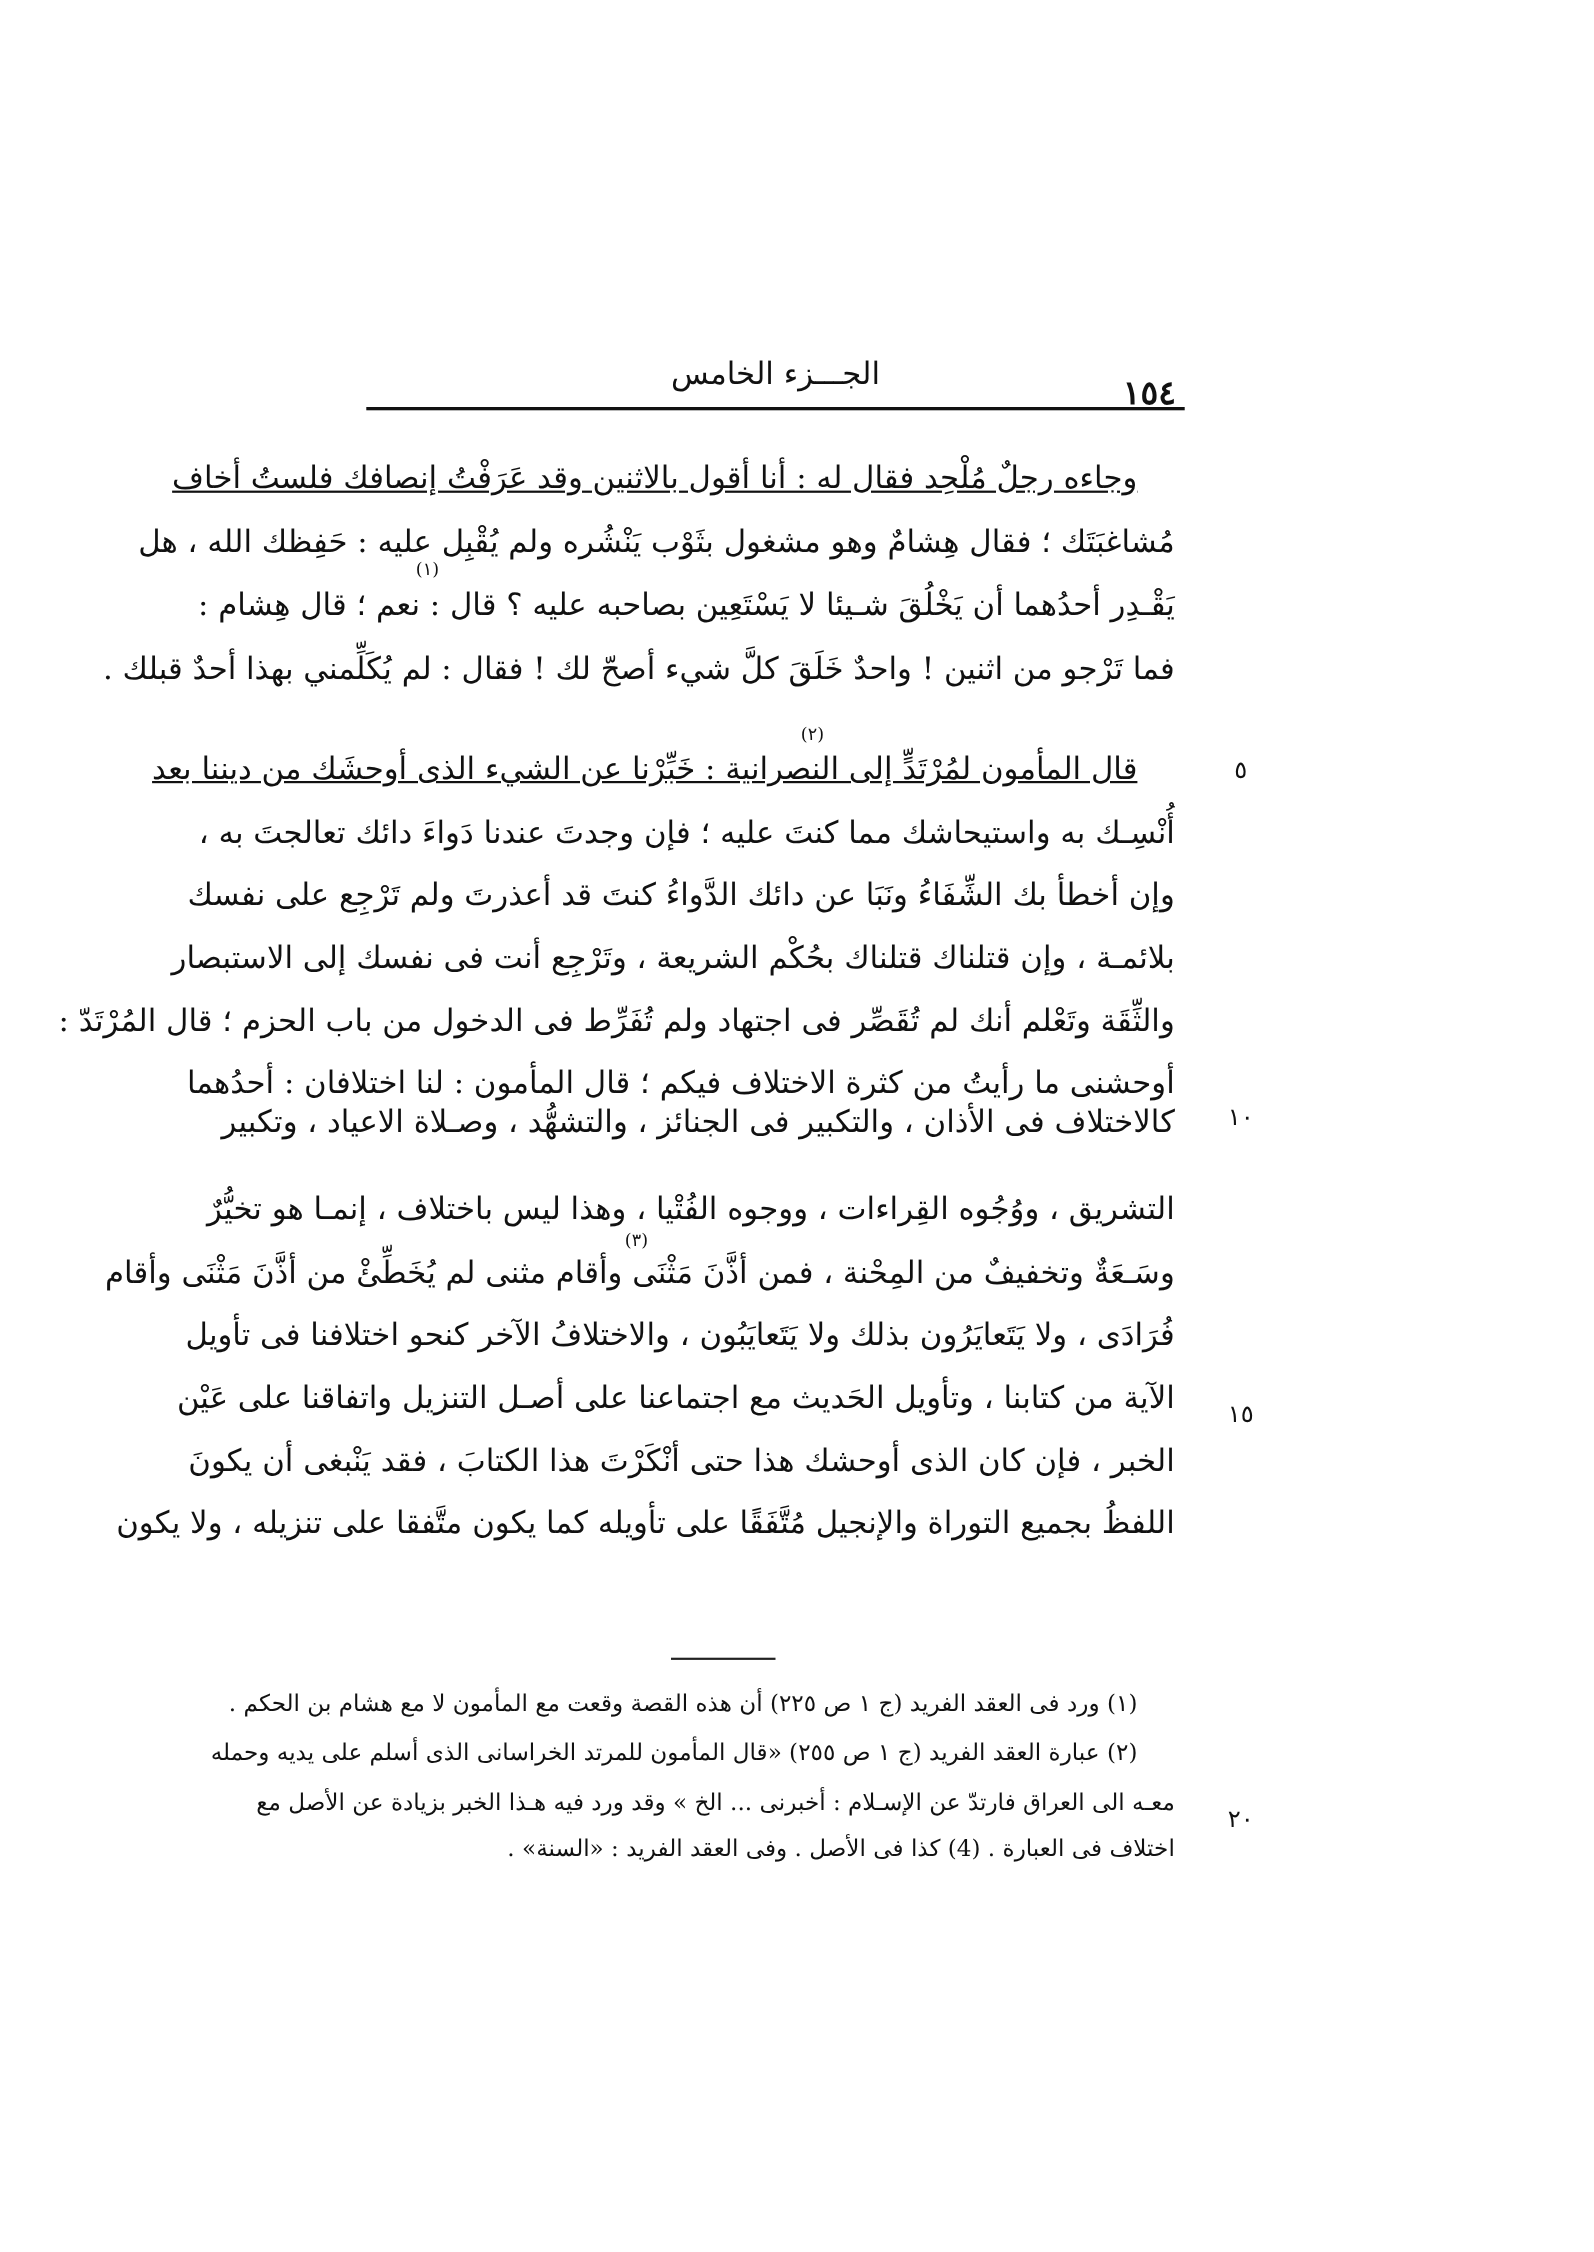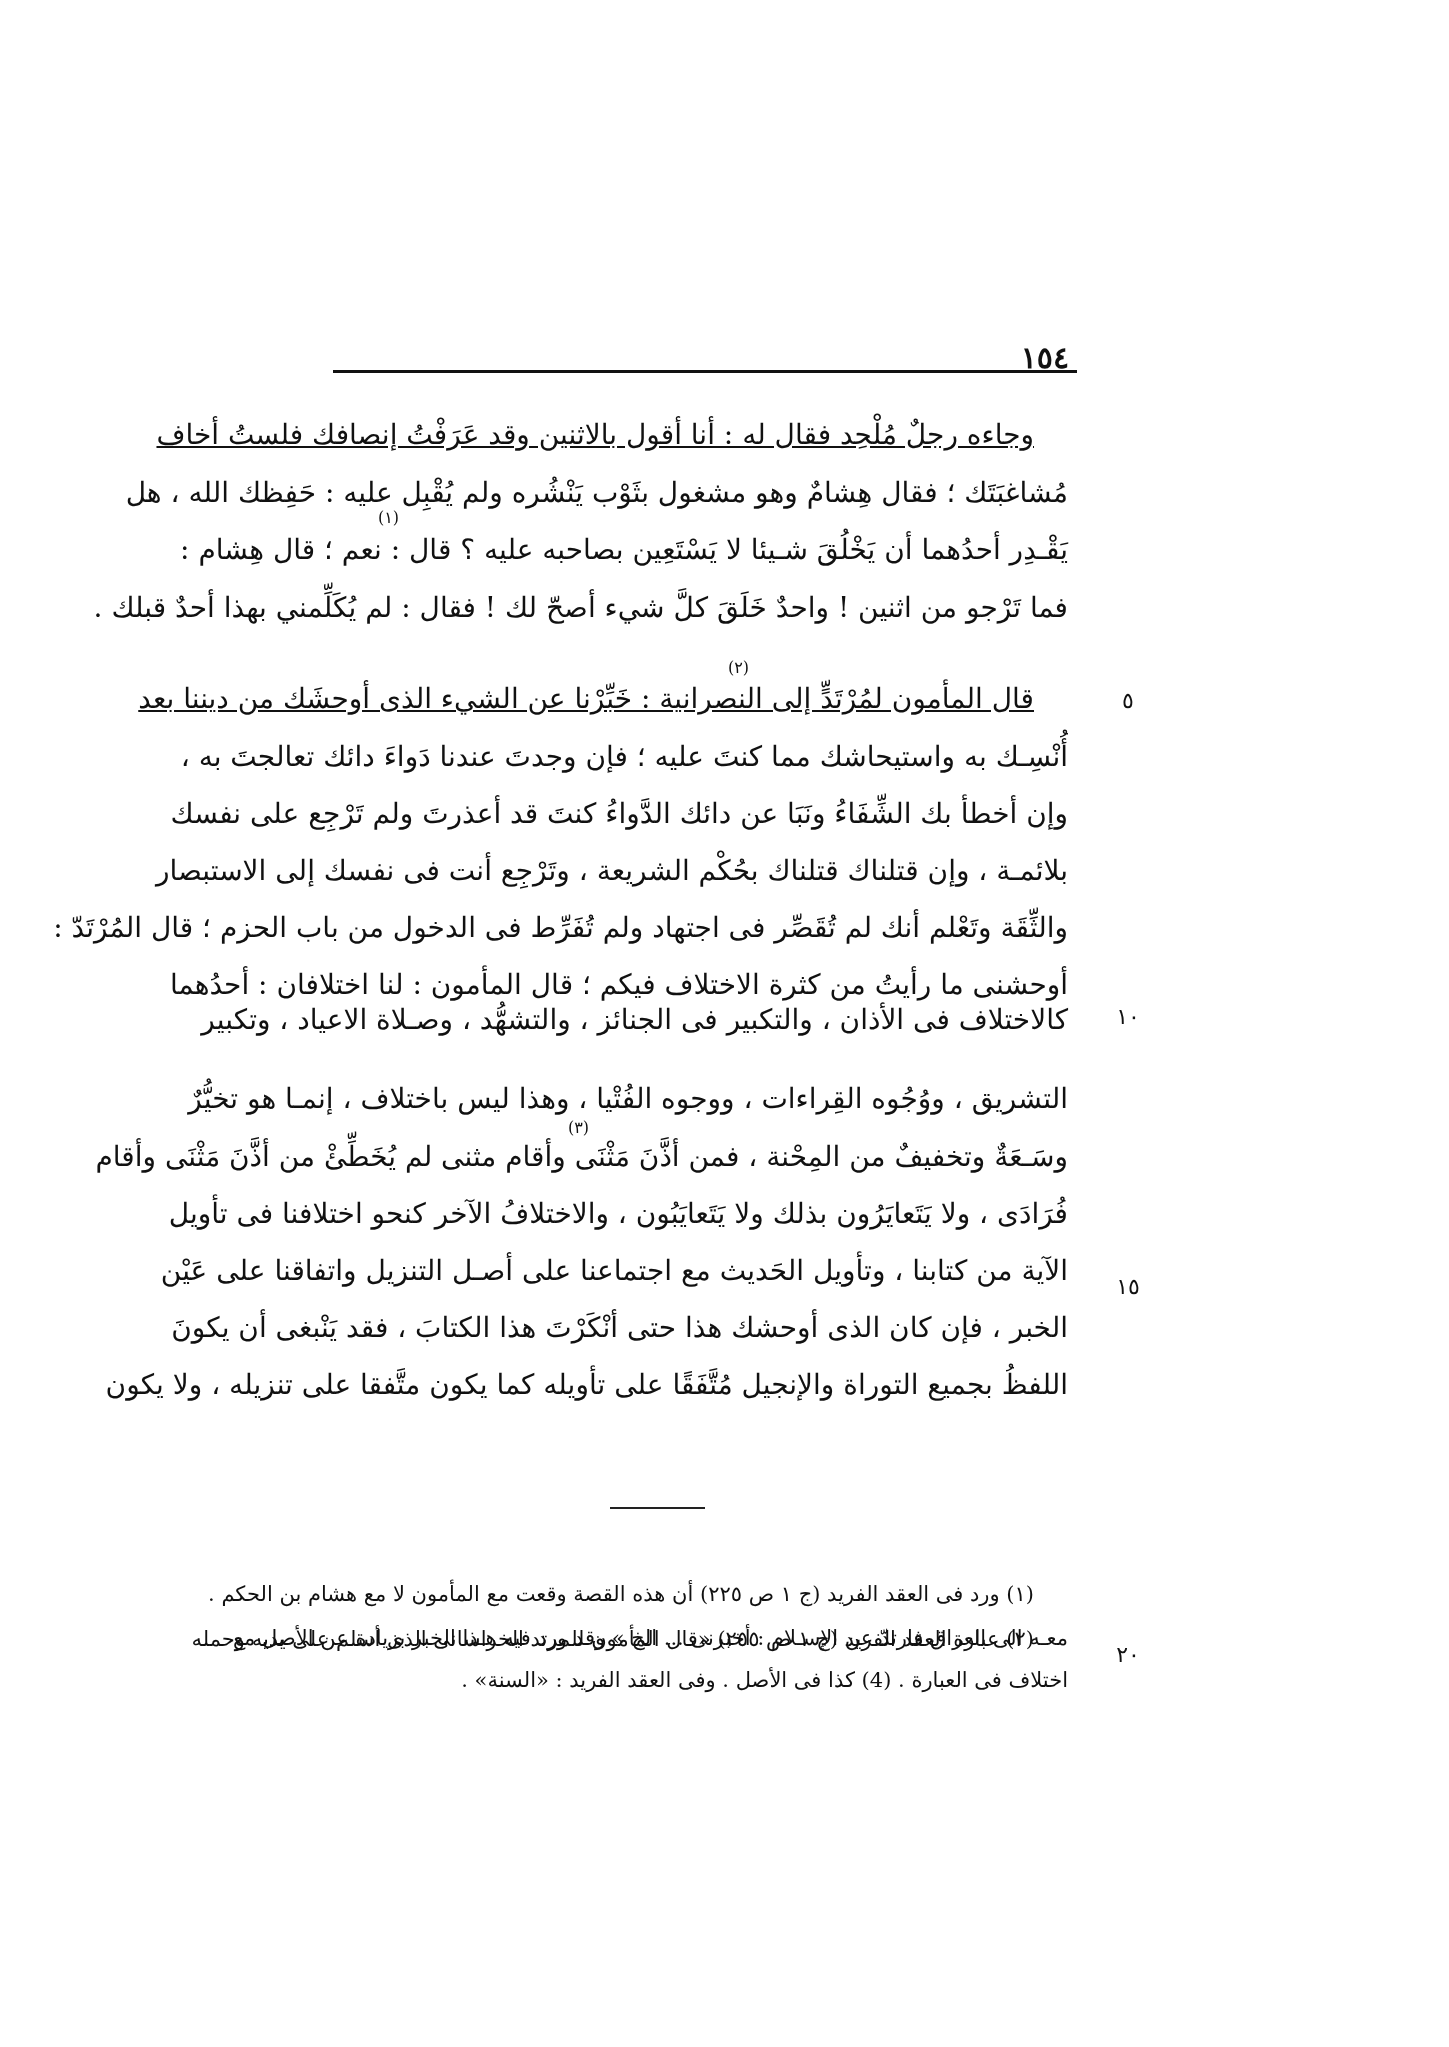--- a/index.html
+++ b/index.html
@@ -106,33 +106,33 @@
       height: 36px;
       font-size: 21px;
       line-height: 36px;
       white-space: nowrap;
       text-align: justify;
       text-align-last: justify;
     }
     .fn-line.hang {
       padding-right: 34px;
       box-sizing: border-box;
-      margin-top: 46px;
     }
     .fn-line.short {
       text-align-last: right;
     }
   </style>
 </head>
 <body>
 
 <div class="page">
 
   <div class="running-head">
     <span class="page-number">١٥٤</span>
+    <span class="running-title">الجـــزء الخامس</span>
   </div>
   <div class="head-rule"></div>
 
   <div class="body-lines">
     <div class="line indent" style="top:412px">وجاءه رجلٌ مُلْحِد فقال له : أنا أقول بالاثنين وقد عَرَفْتُ إنصافك فلستُ أخاف</div>
     <div class="line" style="top:470px">مُشاغبَتَك ؛ فقال هِشامٌ وهو مشغول بثَوْب يَنْشُره ولم يُقْبِل عليه : حَفِظك الله ، هل</div>
     <div class="line" style="top:527px">يَقْـدِر أحدُهما أن يَخْلُقَ شـيئا لا يَسْتَعِين بصاحبه عليه ؟ قال : نعم ؛ قال هِشام :</div>
     <div class="line" style="top:585px">فما تَرْجو من اثنين ! واحدٌ خَلَقَ كلَّ شيء أصحّ لك ! فقال : لم يُكَلِّمني بهذا أحدٌ قبلك .</div>
 
     <div class="line indent" style="top:676px">قال المأمون لمُرْتَدٍّ إلى النصرانية : خَبِّرْنا عن الشيء الذى أوحشَك من ديننا بعد</div>

